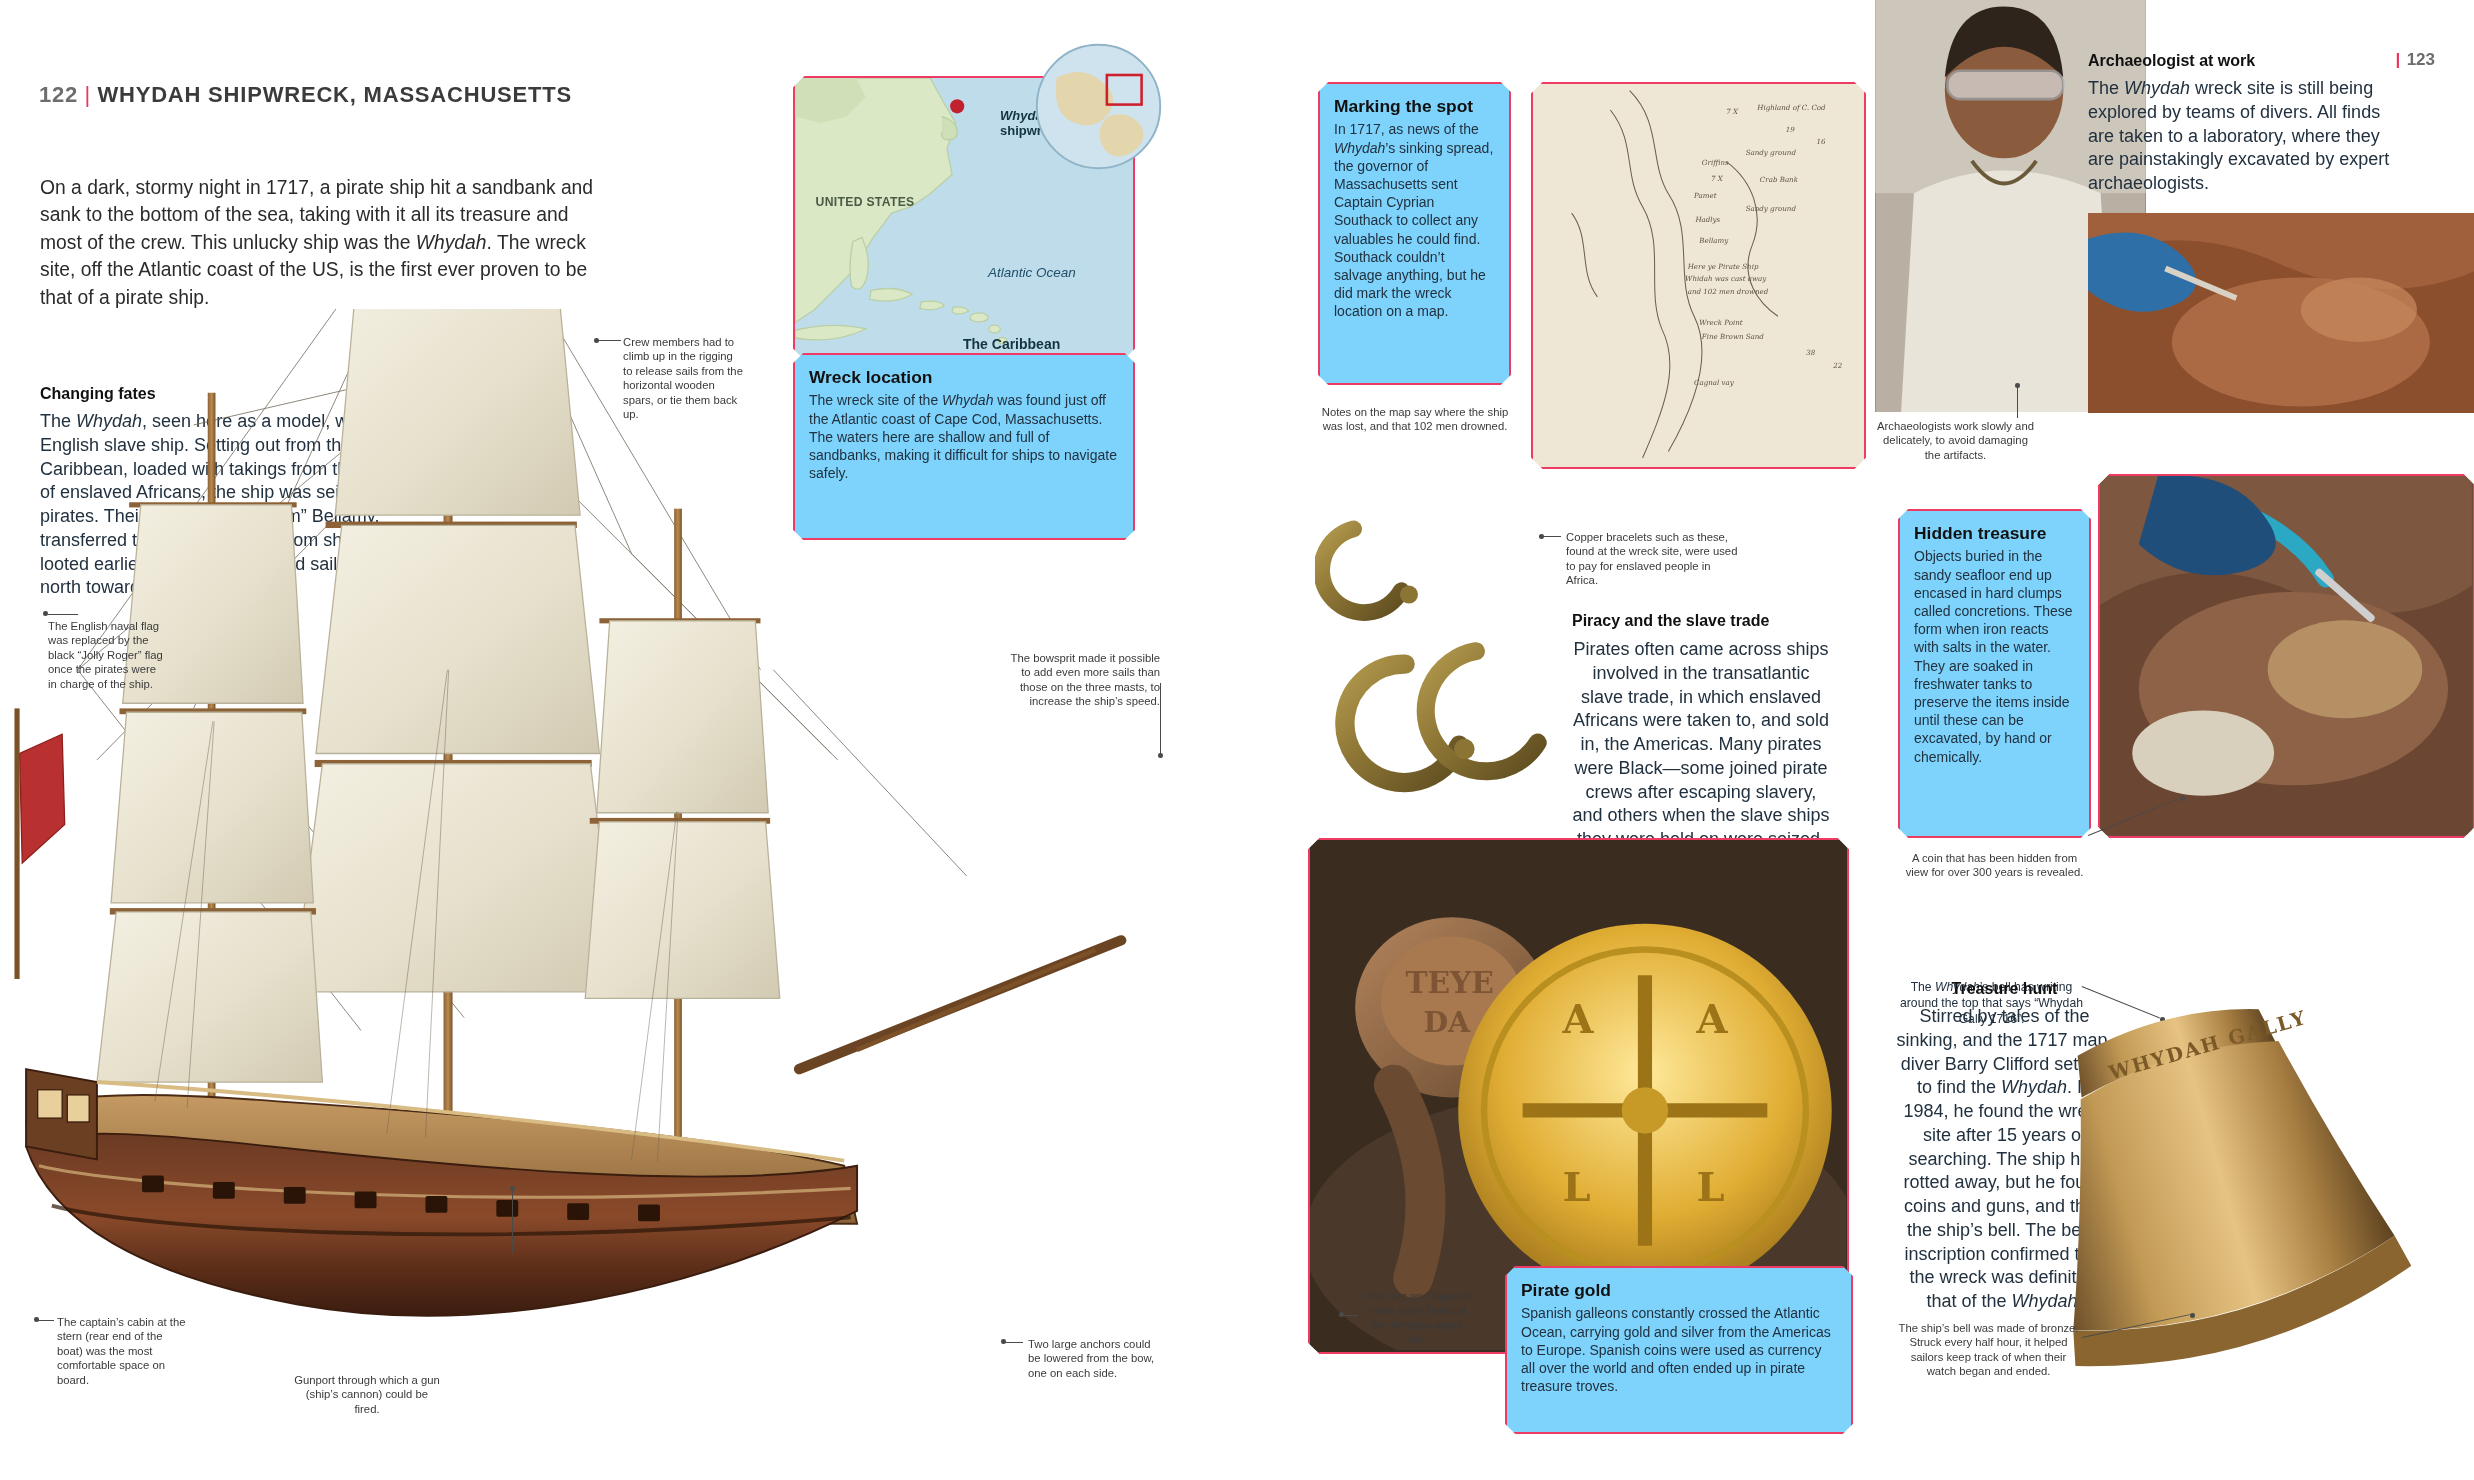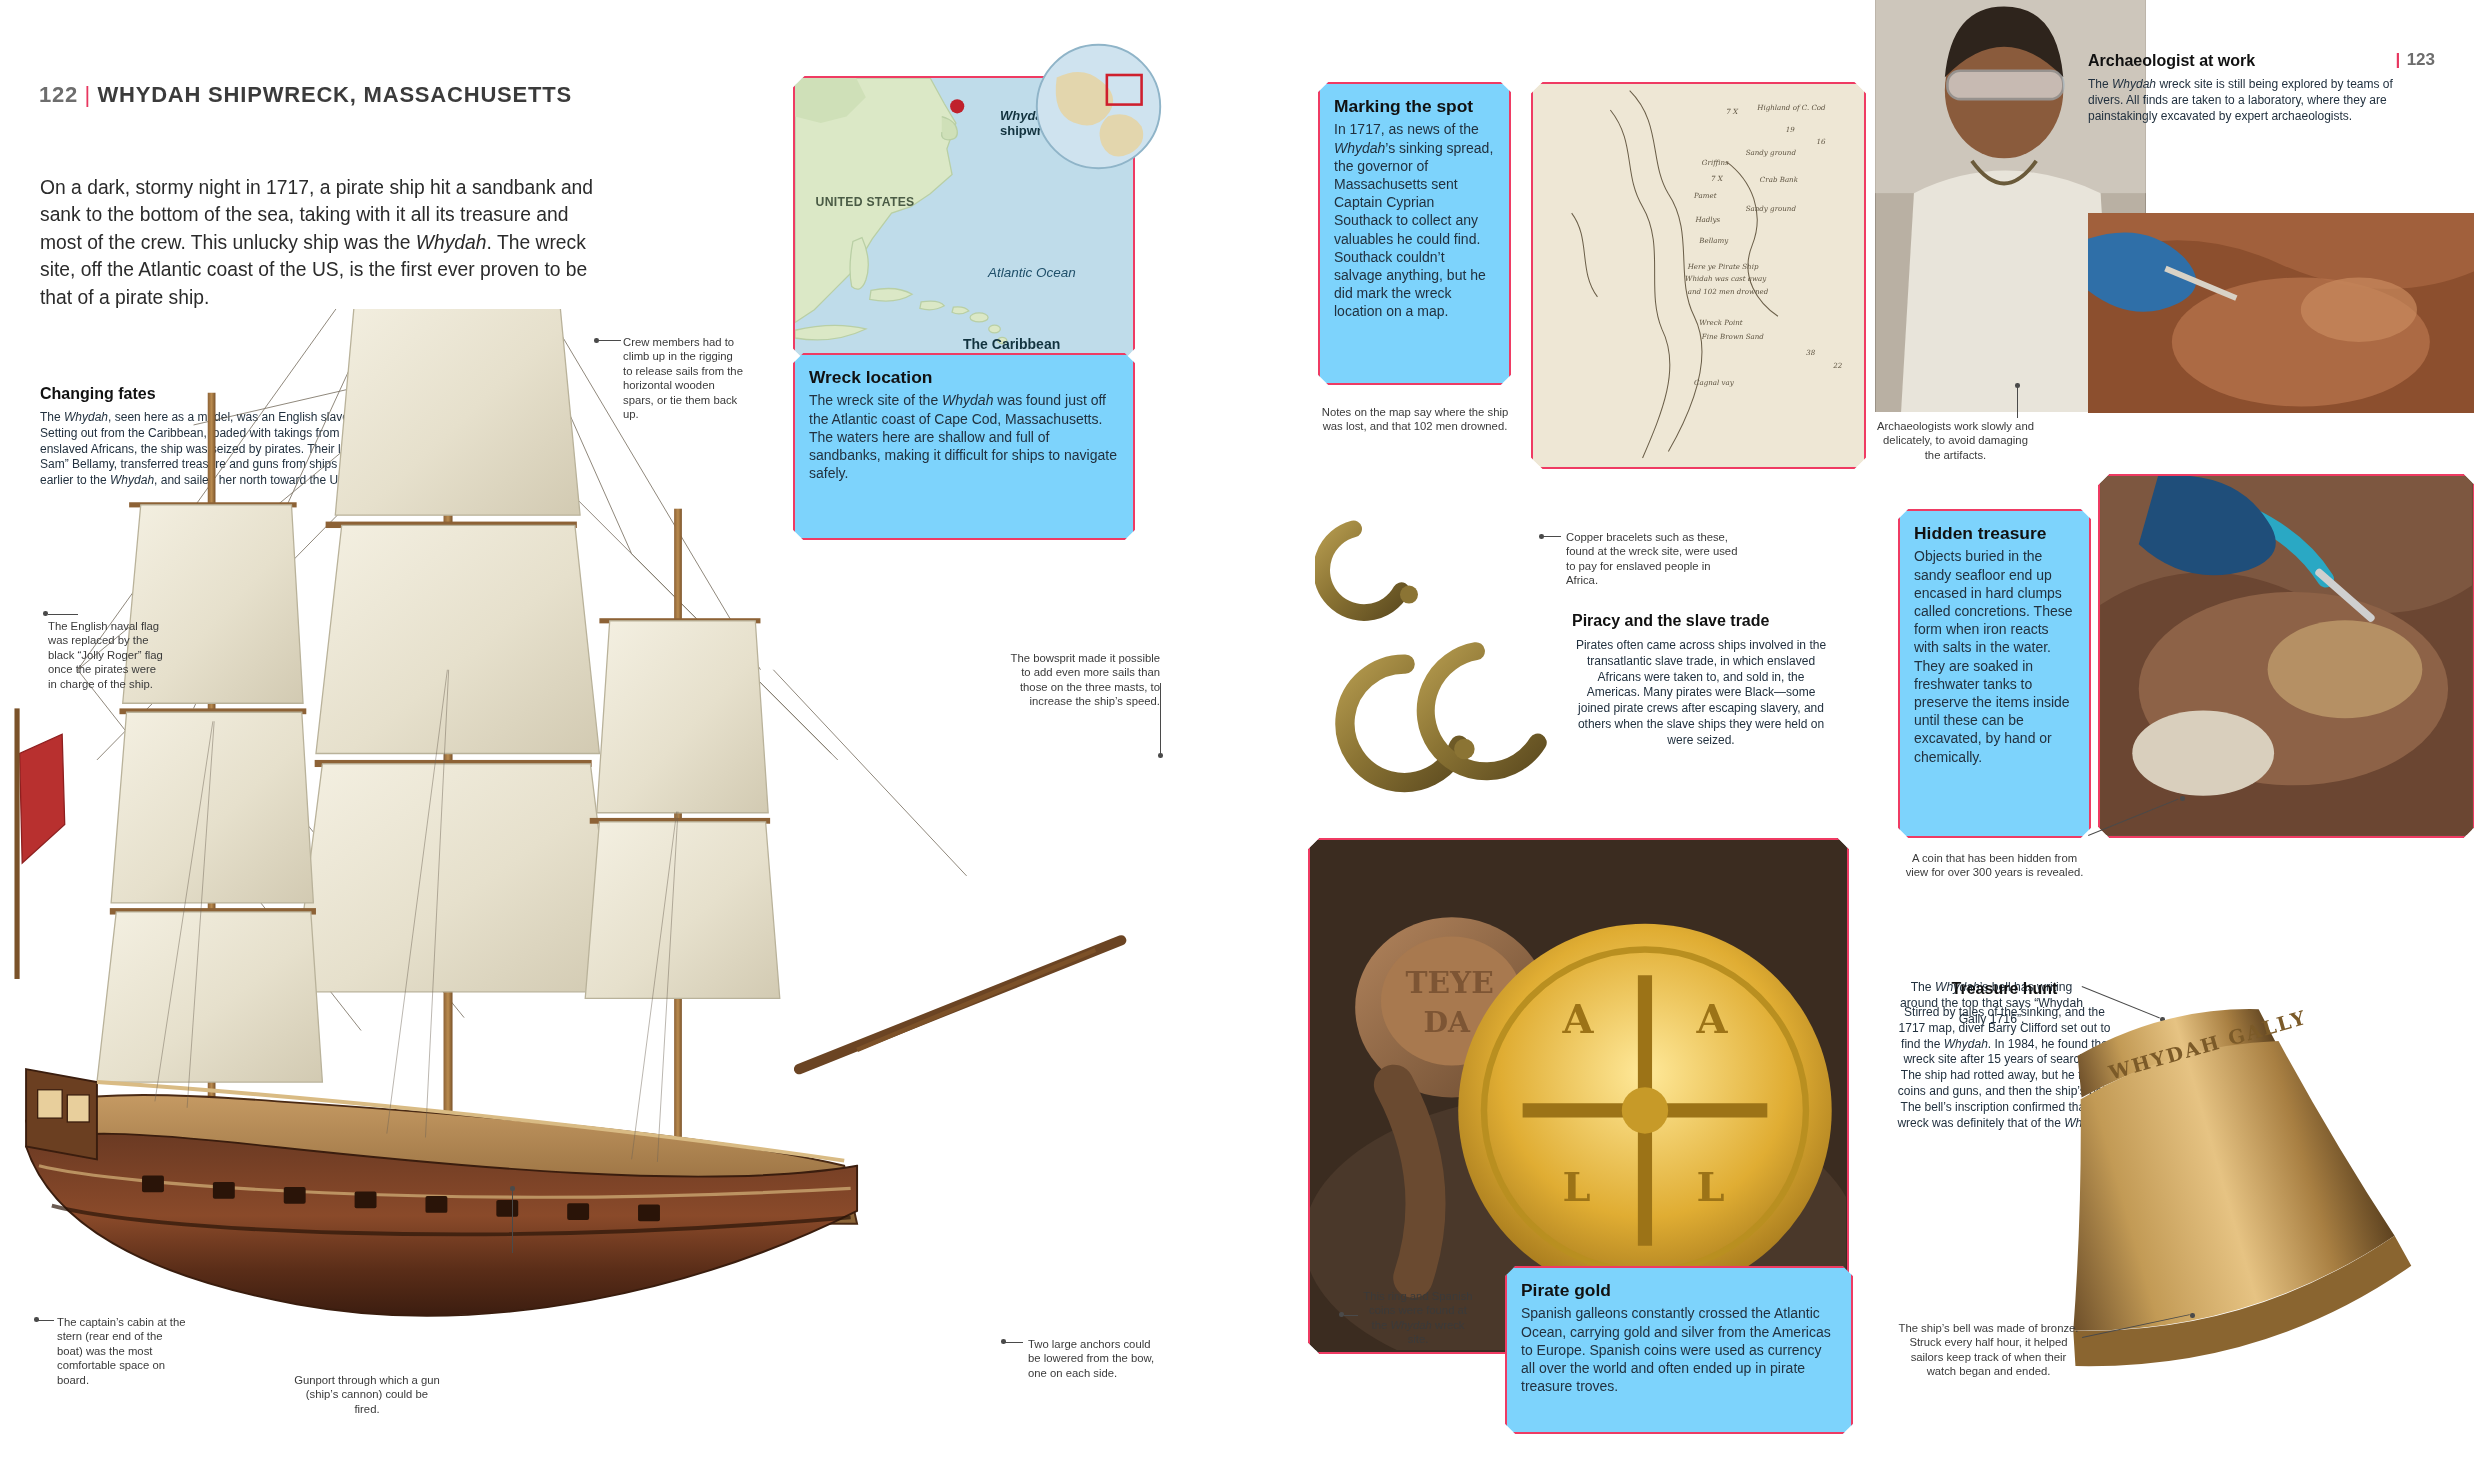--- a/index.html
+++ b/index.html
@@ -96,21 +96,21 @@
   .anno i { font-style: italic; }
 
   .section-head {
     position: absolute;
     font-size: 16px;
     font-weight: 700;
     color: #111;
   }
   .body-text {
     position: absolute;
-    font-size: 12px;
+    font-size: 18px;
     line-height: 1.32;
     color: #22313f;
   }
   .body-text i { font-style: italic; }
 
   
   .ln {
     position: absolute;
     background: #4a4a4a;
     height: 1px;

